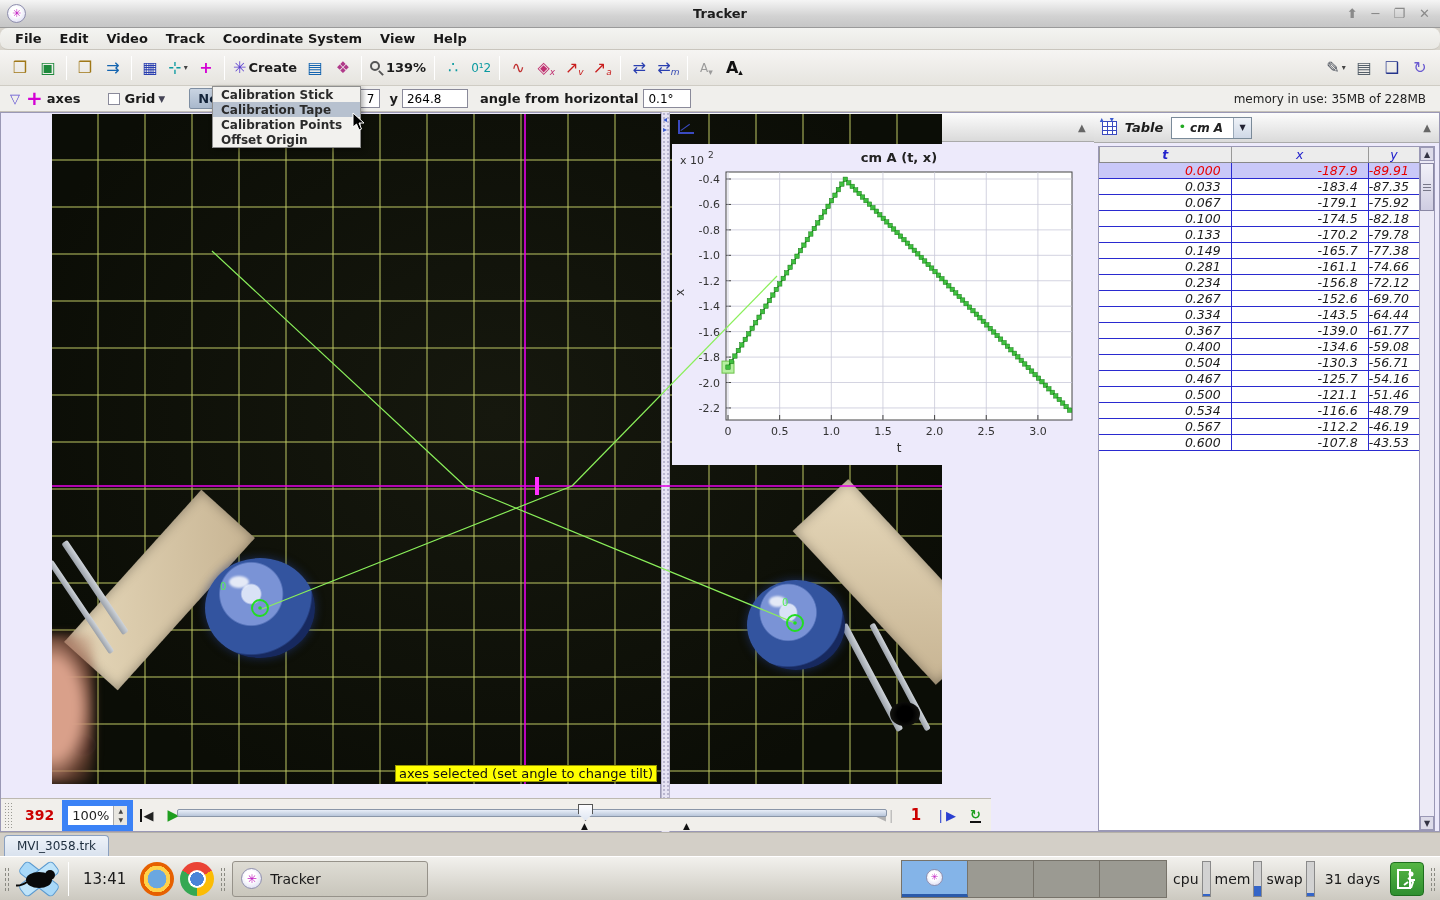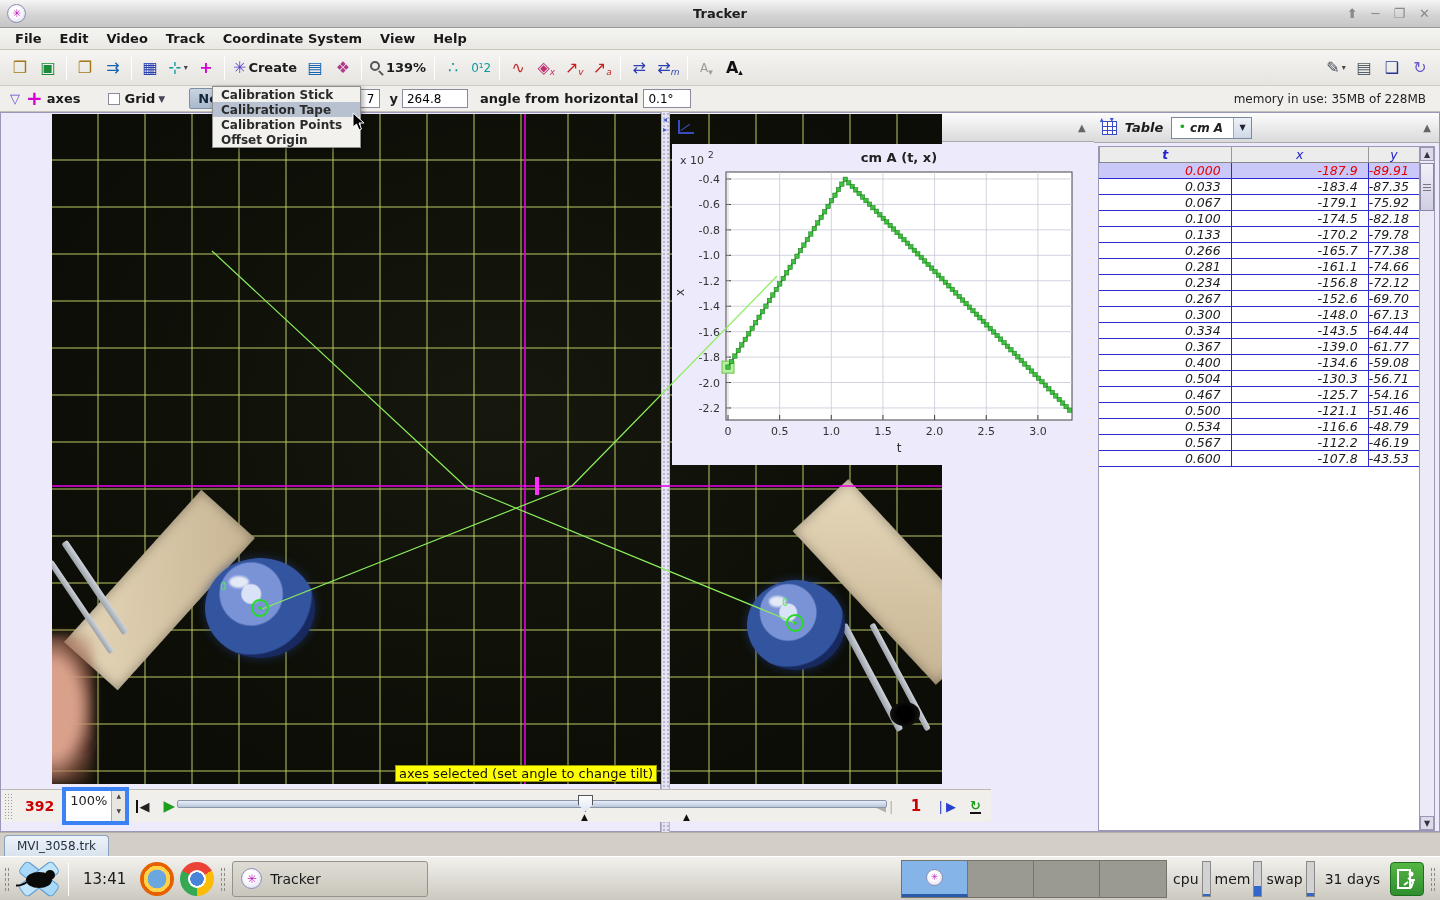--- a/index.html
+++ b/index.html
@@ -8,21 +8,21 @@
 
   
   .titlebar{height:28px;background:linear-gradient(#f5f5f5,#d2d2d2 60%,#c6c6c6);display:flex;align-items:center;position:relative;border-bottom:1px solid #9a9a9a;}
   .trk-ico{display:inline-flex;align-items:center;justify-content:center;border-radius:50%;background:radial-gradient(circle at 45% 40%,#ffffff 0 35%,#e3e3f6 75%,#c9c9e0 100%);border:1px solid #8f8fae;color:#c324c3;font-weight:bold;}
   .titlebar .trk-ico{width:19px;height:19px;font-size:11px;margin-left:7px;}
   .title-text{position:absolute;left:0;right:0;text-align:center;font-weight:bold;font-size:13px;color:#1c1c1c;}
   .winbtns{margin-left:auto;display:flex;gap:14px;padding-right:10px;z-index:2;}
   .winbtns span{color:#8a8a8a;font-size:13px;font-weight:bold;line-height:1;cursor:default;}
 
   
-  .menubar{height:22px;background:linear-gradient(#f4f4f1,#e9e8e4);display:flex;align-items:center;padding-left:6px;border-bottom:1px solid #c9c5bd;}
+  .menubar{height:22px;background:linear-gradient(#f4f4f1,#e9e8e4);display:flex;align-items:center;padding-left:6px;border-bottom:1px solid #c9c5bd;border-radius:8px;}
   .menubar .mitem{padding:2px 9px;font-weight:bold;font-size:13px;color:#171717;}
 
   
   .toolbar1{height:36px;background:linear-gradient(#f6f5f3,#e6e4df);display:flex;align-items:center;padding:0 6px;border-bottom:1px solid #cfccc4;}
   .toolbar2{height:26px;background:#f0efec;display:flex;align-items:center;padding:0 6px;border-bottom:1px solid #c4c0b8;position:relative;}
   .tbtn{min-width:28px;height:27px;display:flex;align-items:center;justify-content:center;gap:2px;border:1px solid transparent;border-radius:2px;padding:0 3px;}
   .tbtn .glyph{font-size:16px;line-height:1;}
   .tbtn .glyph.small{font-size:12px;}
   .tbtn .sub{font-size:9px;margin-left:-2px;align-self:flex-end;padding-bottom:3px;font-style:italic;}
   .tbtn .ddarrow{font-size:8px;color:#444;}
@@ -67,24 +67,24 @@
   .rod{position:absolute;background:linear-gradient(#cfd4da,#9aa0a8);z-index:3;border-radius:2px;}
   .hole{position:absolute;background:radial-gradient(circle,#000 40%,#20201a 100%);border-radius:50%;z-index:3;}
   .topdisc{position:absolute;border-radius:50%;z-index:4;
     background:radial-gradient(circle at 42% 36%, #d9e2f6 0 10%, #7a93d6 12% 34%, #33549f 36% 66%, #17295f 68% 100%);
     box-shadow:0 0 10px rgba(40,70,160,.5);}
   .topdisc:after{content:"";position:absolute;left:22%;top:18%;width:18%;height:12%;background:#fff;opacity:.8;border-radius:50%;filter:blur(1px);}
   .hand{position:absolute;z-index:4;filter:blur(5px);background:radial-gradient(ellipse at 30% 50%, #d9a08a 0 45%, rgba(150,90,70,.6) 70%, rgba(0,0,0,0) 100%);}
   .status-label{position:absolute;z-index:20;background:#ffff00;border:1px solid #999900;color:#111;font-size:13px;padding:0 3px;white-space:nowrap;}
 
   
-  .player{position:absolute;left:0;bottom:9px;width:990px;height:33px;background:#f1efeb;border-top:1px solid #bdb9b0;display:flex;align-items:center;z-index:25;}
+  .player{position:absolute;left:0;bottom:0;width:990px;height:33px;background:#f1efeb;border-top:1px solid #bdb9b0;display:flex;align-items:center;z-index:25;}
   .grip{width:9px;height:26px;margin-left:3px;background-image:radial-gradient(#9a9a92 1px,transparent 1px);background-size:3px 3px;}
   .framenum{color:#cc0000;font-weight:bold;font-size:14px;margin:0 8px 0 12px;}
-  .spinner{display:flex;border:4px solid #3b82f6;background:#fff;height:38px;}
+  .spinner{display:flex;border:6px solid #3b82f6;background:#fff;height:31px;}
   .spinner .val{padding:2px 4px;font-size:13px;}
   .spinner .updown{display:flex;flex-direction:column;border-left:1px solid #aaa;background:#e8e6e0;width:14px;}
   .spinner .updown span{flex:1;font-size:6px;text-align:center;color:#444;line-height:1.6;}
   .pctl{font-size:13px;margin:0 7px;line-height:1;}
   .slider{position:relative;height:100%;flex:0 0 auto;}
   .slider .track{position:absolute;left:176px;right:104px;top:10px;height:8px;background:linear-gradient(#e8eef8,#b9c6da);border:1px solid #8a96a8;border-radius:2px;}
   .thumb{position:absolute;top:5px;width:15px;height:17px;background:linear-gradient(#fdfdff,#dfe6f2);border:1px solid #555;clip-path:polygon(0 0,100% 0,100% 55%,50% 100%,0 55%);z-index:2;}
   .inout{position:absolute;top:23px;color:#111;font-size:9px;line-height:1;}
 
   
@@ -596,43 +596,38 @@
               <div class="tcell c0">0.100</div>
               <div class="tcell c1">-174.5</div>
               <div class="tcell c2">-82.18</div>
             </div>
             <div class="trow">
               <div class="tcell c0">0.133</div>
               <div class="tcell c1">-170.2</div>
               <div class="tcell c2">-79.78</div>
             </div>
             <div class="trow">
-              <div class="tcell c0">0.266</div>
+              <div class="tcell c0">0.149</div>
               <div class="tcell c1">-165.7</div>
               <div class="tcell c2">-77.38</div>
             </div>
             <div class="trow">
               <div class="tcell c0">0.281</div>
               <div class="tcell c1">-161.1</div>
               <div class="tcell c2">-74.66</div>
             </div>
             <div class="trow">
               <div class="tcell c0">0.234</div>
               <div class="tcell c1">-156.8</div>
               <div class="tcell c2">-72.12</div>
             </div>
             <div class="trow">
               <div class="tcell c0">0.267</div>
               <div class="tcell c1">-152.6</div>
               <div class="tcell c2">-69.70</div>
-            </div>
-            <div class="trow">
-              <div class="tcell c0">0.300</div>
-              <div class="tcell c1">-148.0</div>
-              <div class="tcell c2">-67.13</div>
             </div>
             <div class="trow">
               <div class="tcell c0">0.334</div>
               <div class="tcell c1">-143.5</div>
               <div class="tcell c2">-64.44</div>
             </div>
             <div class="trow">
               <div class="tcell c0">0.367</div>
               <div class="tcell c1">-139.0</div>
               <div class="tcell c2">-61.77</div>

